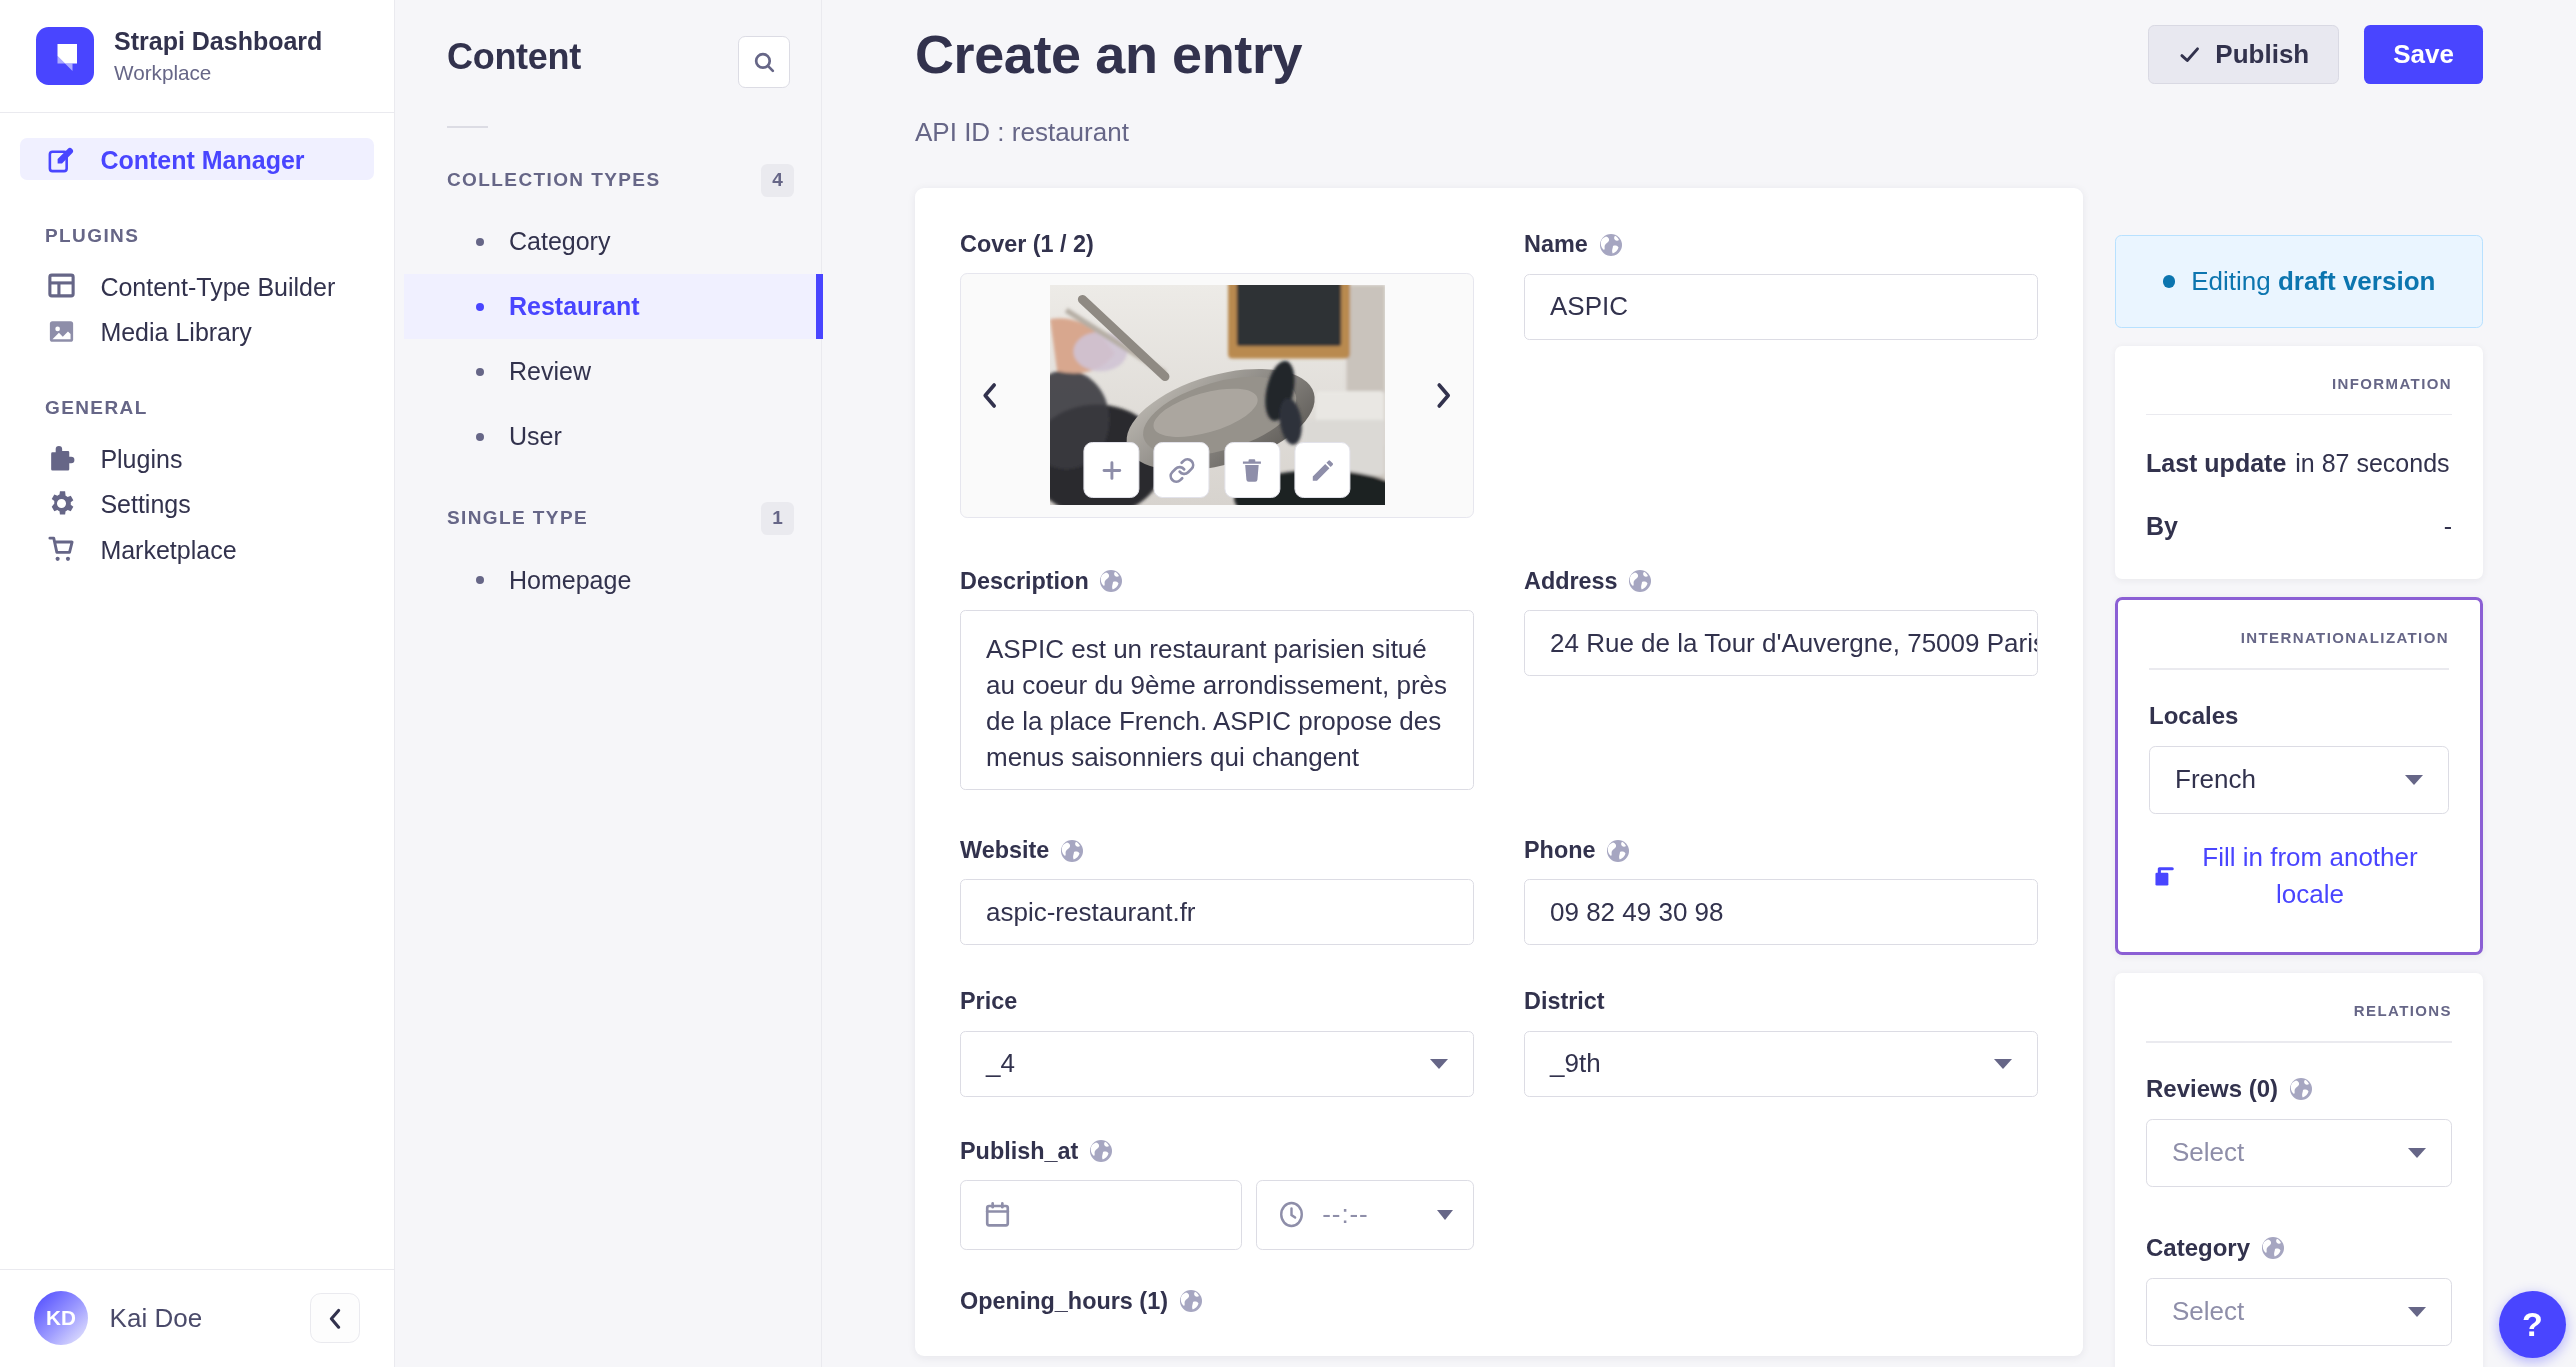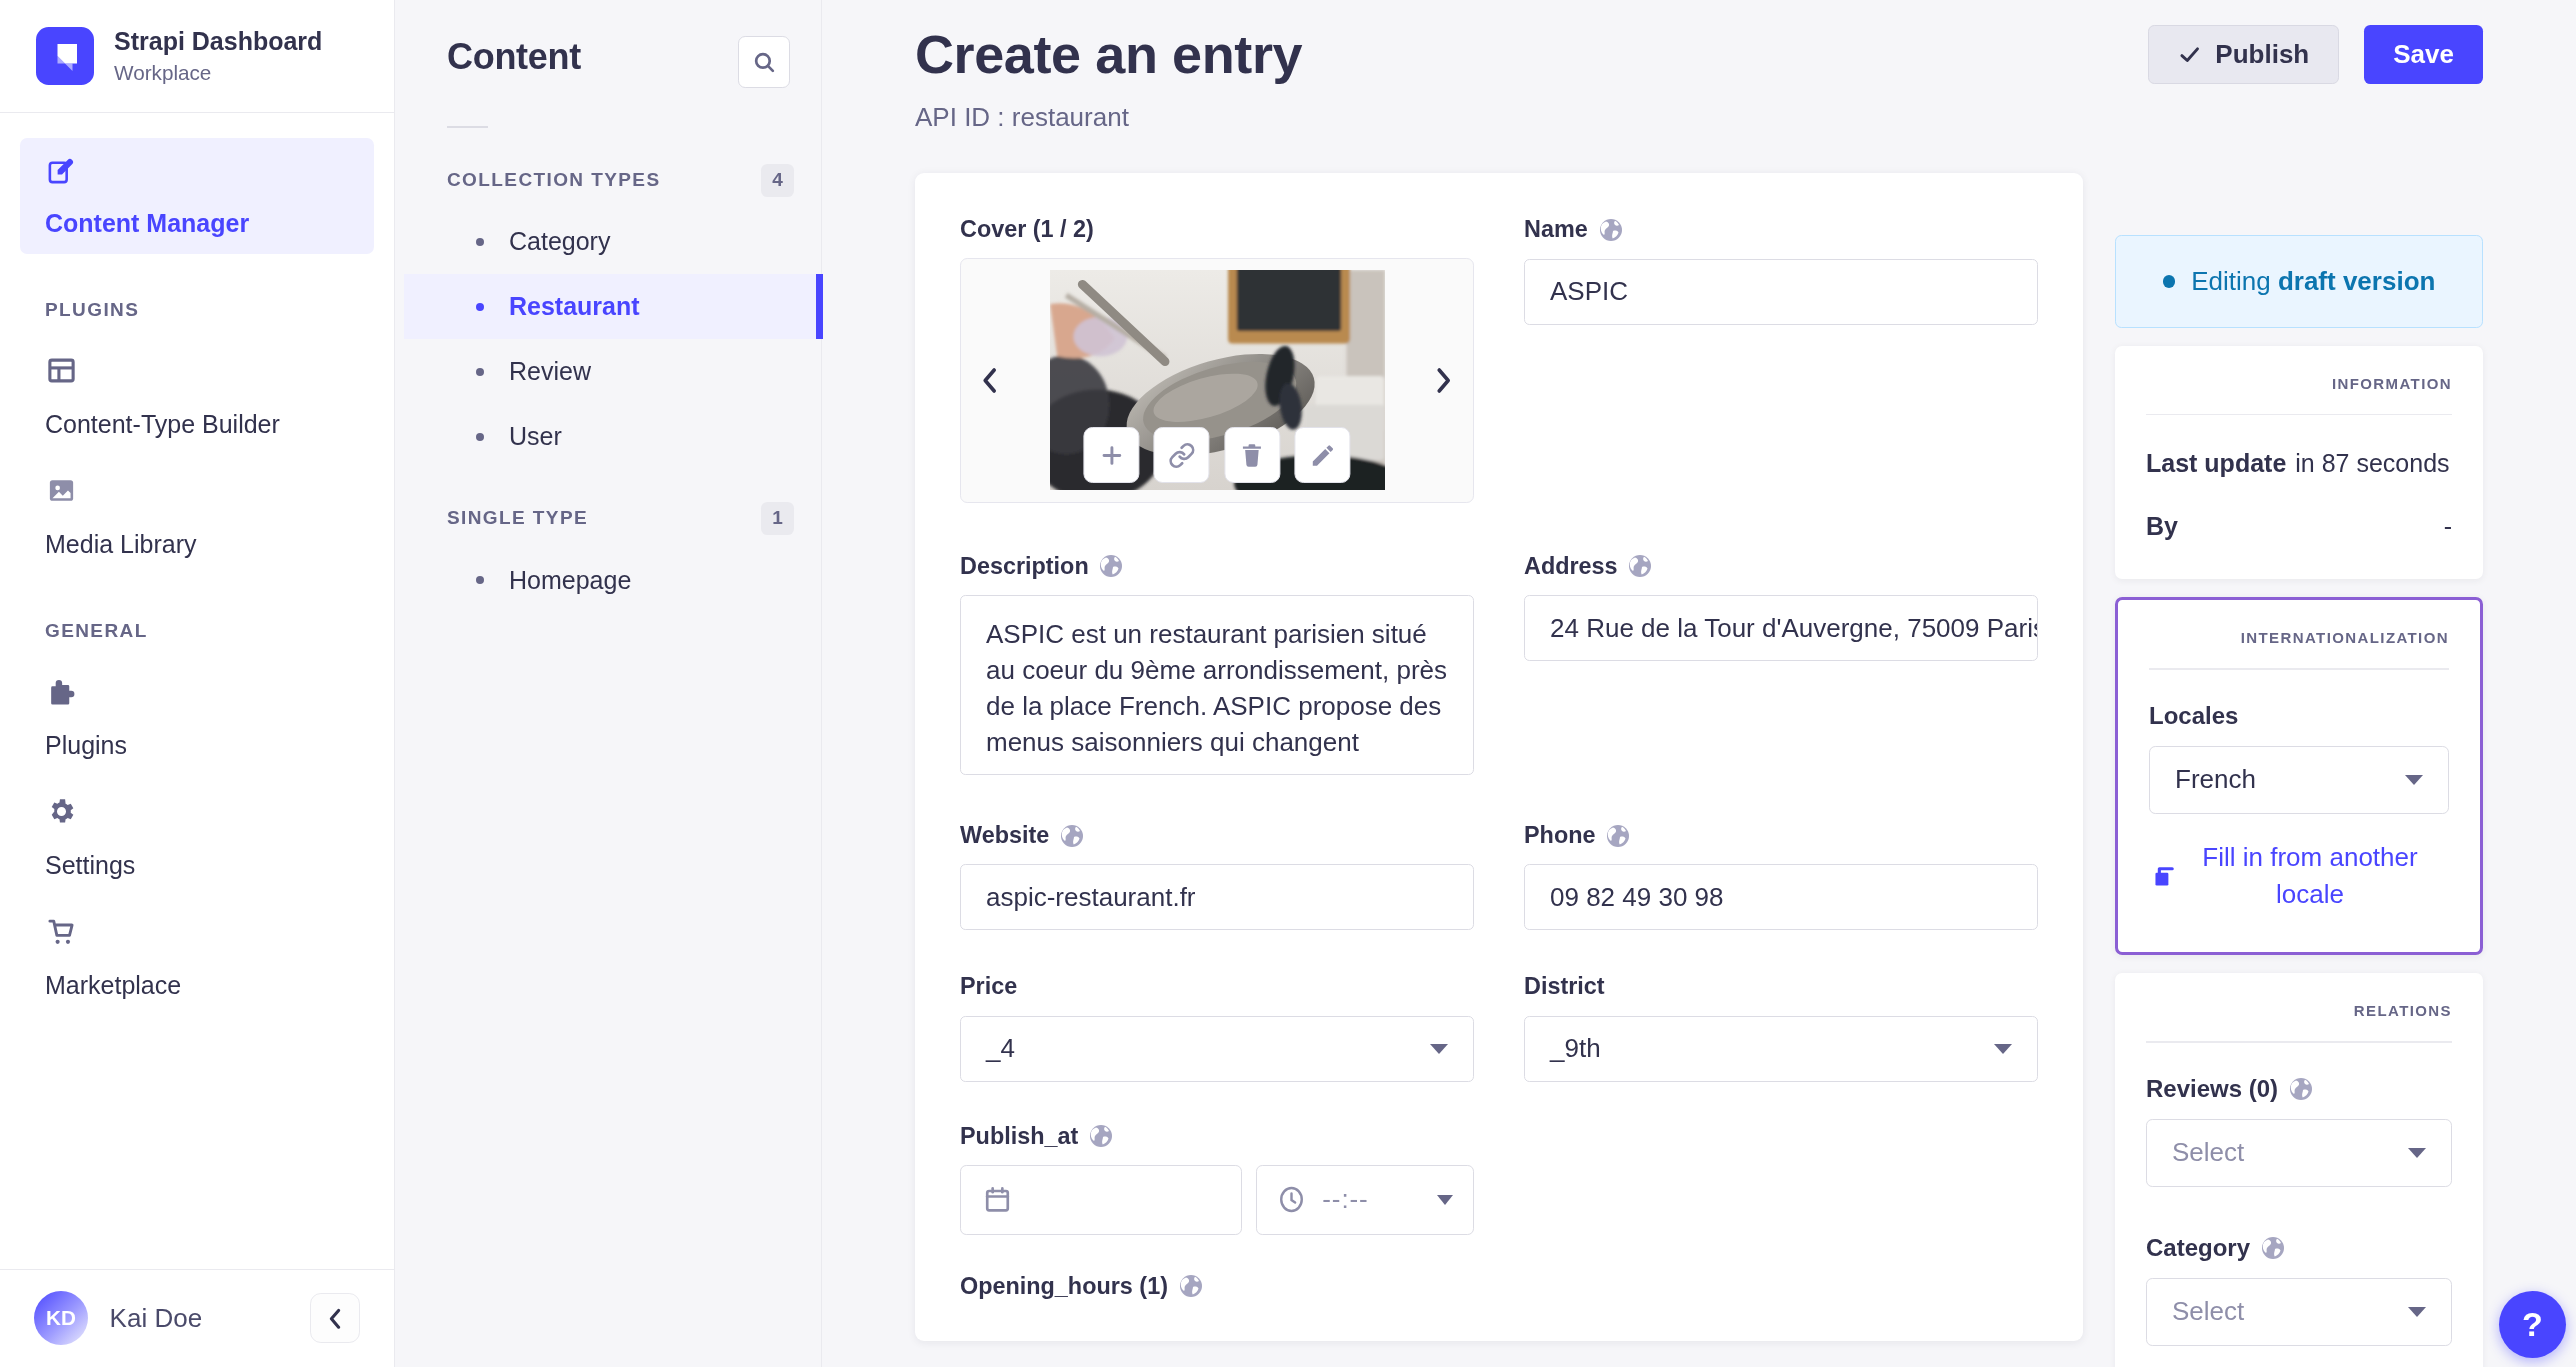--- a/index.html
+++ b/index.html
@@ -15,21 +15,21 @@
   
   .sidebar {
     position: absolute; left: 0; top: 0; bottom: 0; width: 395px;
     background: #ffffff; border-right: 1.8px solid #eaeaef;
   }
   .brand { display: flex; align-items: center; gap: 20px; padding: 27px 36px; border-bottom: 1.8px solid #eaeaef; }
   .logo { width: 58px; height: 58px; border-radius: 12.6px; background: #4945ff; display: flex; align-items: center; justify-content: center; flex: 0 0 auto; }
   .brand-title { font-size: 25px; font-weight: 700; color: #32324d; }
   .brand-sub { font-size: 20.7px; color: #666687; margin-top: 4.5px; }
   .nav { padding: 25px 20px; }
-  .nav-item { display: flex; align-items: flex-start; gap: 23.4px; padding: 16px 25px; border-radius: 7.2px; font-size: 25px; color: #32324d; margin-bottom: 3.6px; cursor: pointer; flex-direction: column; }
+  .nav-item { display: flex; align-items: flex-end; gap: 23.4px; padding: 5px 25px; border-radius: 7.2px; font-size: 25px; color: #32324d; margin-bottom: 3.6px; cursor: pointer; }
   .nav-item .icn { width: 32px; height: 32px; display: flex; align-items: center; justify-content: center; flex: 0 0 auto; }
   .nav-item.active { background: #f0f0ff; color: #4945ff; font-weight: 700; }
   .section-label { font-size: 19px; font-weight: 700; letter-spacing: 1.4px; color: #666687; padding: 41px 25px 18px; }
   .sidebar-footer {
     position: absolute; left: 0; right: 0; bottom: 0; background: #ffffff;
     border-top: 1.8px solid #eaeaef; padding: 21.6px 34px; display: flex; align-items: center; gap: 21.6px;
   }
   .avatar { width: 54px; height: 54px; border-radius: 50%; background: linear-gradient(135deg, #4945ff 0%, #9d9bff 55%, #eeeefc 100%); color: #fff; font-weight: 700; font-size: 20.7px; display: flex; align-items: center; justify-content: center; }
   .user-name { font-size: 26px; color: #4a4a6a; }
   .collapse-btn { margin-left: auto; width: 50px; height: 50px; border: 1.8px solid #eaeaef; border-radius: 10.8px; background: #fdfdfd; display: flex; align-items: center; justify-content: center; cursor: pointer; }
@@ -46,21 +46,21 @@
   .tree-item { position: relative; display: flex; align-items: center; gap: 25px; padding: 18px 0 18px 72px; font-size: 25px; color: #32324d; cursor: pointer; }
   .bullet { width: 8px; height: 8px; border-radius: 50%; background: #666687; flex: 0 0 auto; }
   .tree-item.active { background: #f0f0ff; color: #4945ff; font-weight: 700; }
   .tree-item.active .bullet { background: #4945ff; }
   .tree-item.active::after { content: ""; position: absolute; right: -1.8px; top: 0; bottom: 0; width: 7.2px; background: #4945ff; }
 
   
   .main { position: absolute; left: 815px; top: 0; right: 0; bottom: 0; }
   .main-head { display: flex; align-items: flex-start; justify-content: space-between; padding: 23.4px 93px 0 100px; }
   .page-title { font-size: 54px; font-weight: 700; color: #32324d; letter-spacing: -0.4px; }
-  .page-sub { font-size: 26px; color: #666687; margin-top: 17px; }
+  .page-sub { font-size: 26px; color: #666687; margin-top: 32px; }
   .head-actions { display: flex; gap: 25px; margin-top: 1.8px; }
   .btn { height: 59px; border-radius: 6.3px; font-size: 26px; font-weight: 600; display: inline-flex; align-items: center; gap: 14.4px; padding: 0 29px; cursor: pointer; border: none; font-family: inherit; }
   .btn-publish { background: #e8e8f0; border: 1.8px solid #d9d9e3; color: #32324d; }
   .btn-save { background: #4945ff; color: #ffffff; }
 
   .form-card { margin: 40px 0 0 100px; width: 1168px; height: 1168px; background: #ffffff; border-radius: 9px; box-shadow: 0 1.8px 9px rgba(33,33,52,0.07); padding: 43px 45px; }
   .form-row { display: grid; grid-template-columns: 514px 514px; column-gap: 50px; align-items: start; }
   .field-label { display: flex; align-items: center; gap: 10.8px; font-size: 23.4px; font-weight: 600; color: #32324d; margin-bottom: 15.3px; }
   .t-input { height: 66px; border: 1.8px solid #dcdce4; border-radius: 5.4px; background: #fff; font-size: 26px; color: #32324d; padding: 0 25px; display: flex; align-items: center; white-space: nowrap; overflow: hidden; }
   .t-area { height: 180px; border: 1.8px solid #dcdce4; border-radius: 5.4px; background: #fff; font-size: 26px; color: #32324d; padding: 20px 25px; line-height: 36px; overflow: hidden; }

